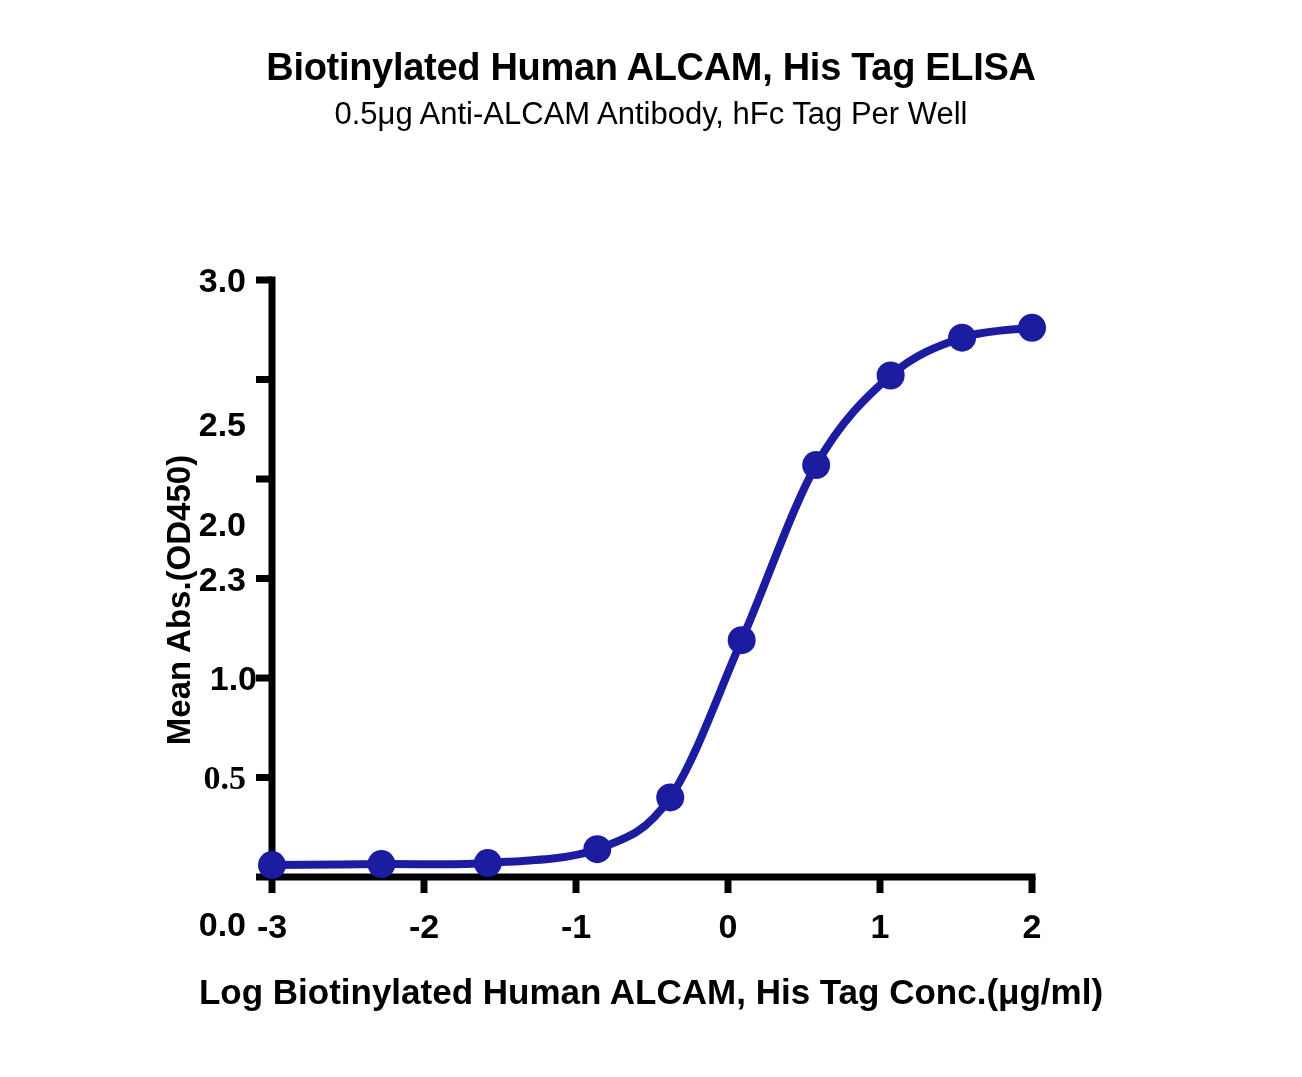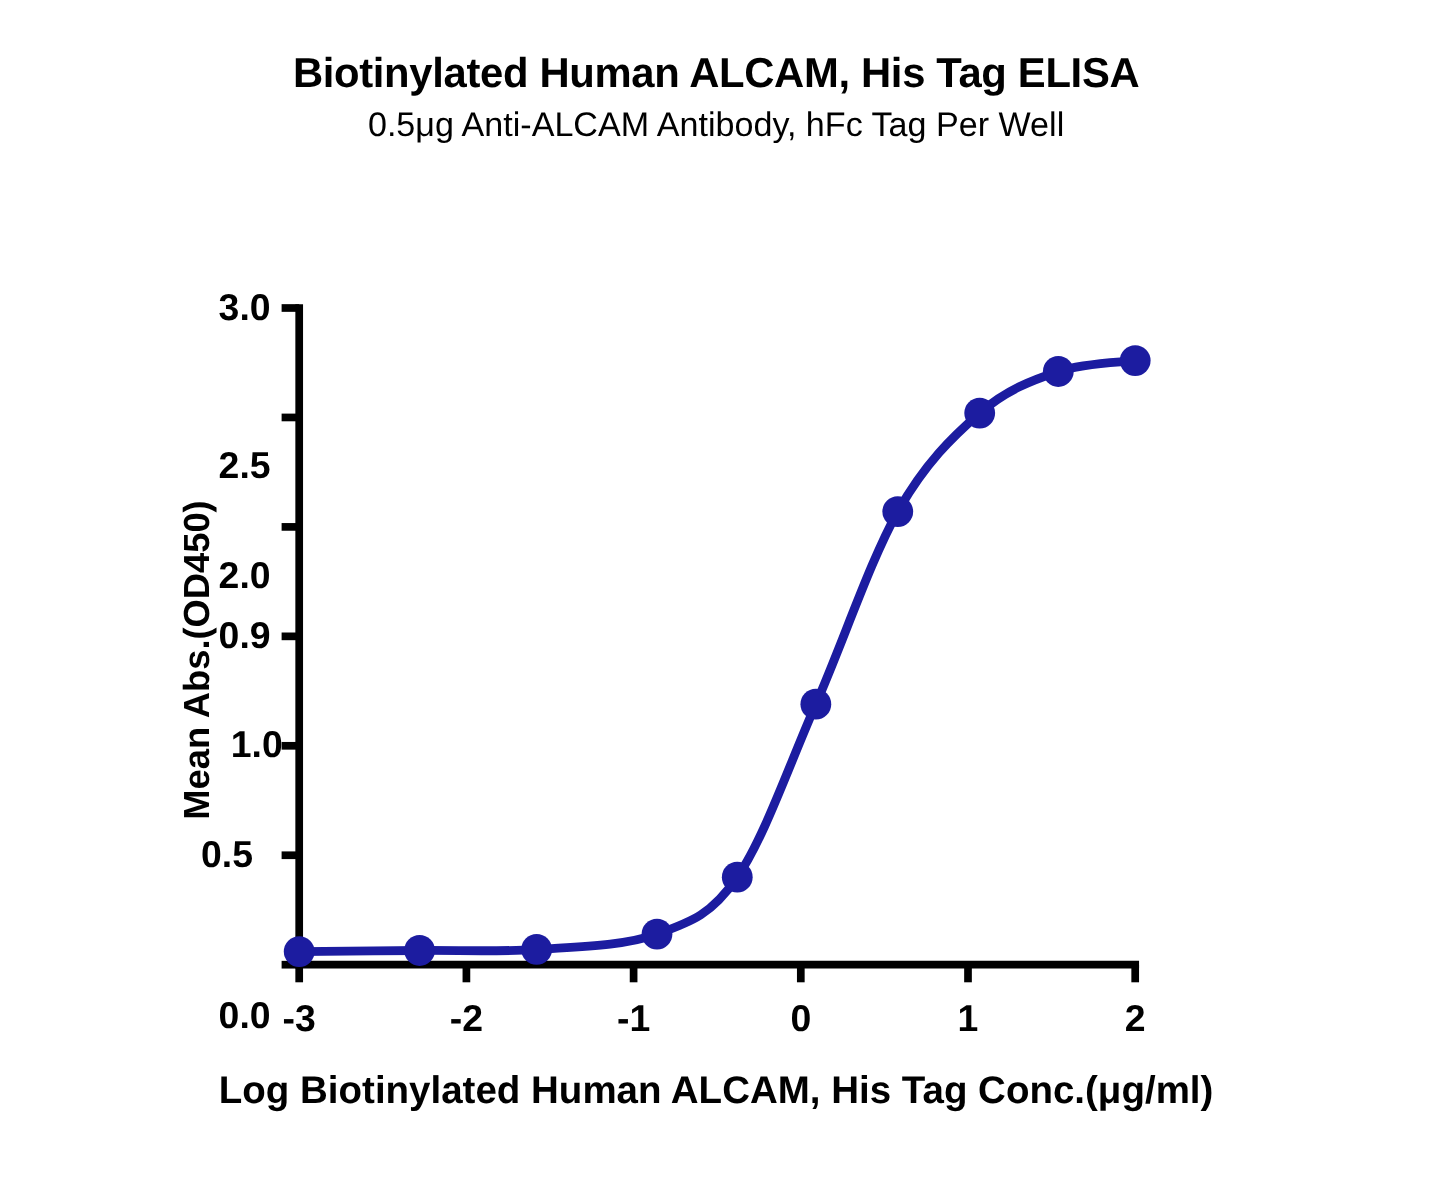--- a/index.html
+++ b/index.html
@@ -134,23 +134,23 @@
           <circle cx="741.68" cy="640.19" r="14" fill="#1c1ca0"></circle>
           <circle cx="816.16" cy="465.07" r="14" fill="#1c1ca0"></circle>
           <circle cx="890.64" cy="375.52" r="14" fill="#1c1ca0"></circle>
           <circle cx="962.08" cy="337.71" r="14" fill="#1c1ca0"></circle>
           <circle cx="1032.00" cy="327.76" r="14" fill="#1c1ca0"></circle>
         </g>
     </svg>
 
     <div id="y-tick-labels">
         <div class="tick-label y-tick-label" style="left: 246px; top: 877px; margin-top: 47px;">0.0</div>
-        <div class="tick-label y-tick-label" style="left: 230px; top: 777.5px;">0.5</div>
+        <div class="tick-label y-tick-label" style="left: 246px; top: 777.5px; font-family: Liberation Serif, serif;">0.5</div>
         <div class="tick-label y-tick-label" style="left: 257px; top: 678px;">1.0</div>
-        <div class="tick-label y-tick-label" style="left: 246px; top: 578.5px;">0.9</div>
+        <div class="tick-label y-tick-label" style="left: 246px; top: 578.5px;">2.3</div>
         <div class="tick-label y-tick-label" style="left: 246px; top: 476px; margin-top: 48px;">2.0</div>
         <div class="tick-label y-tick-label" style="left: 246px; top: 379.5px; margin-top: 44px;">2.5</div>
         <div class="tick-label y-tick-label" style="left: 246px; top: 280px;">3.0</div>
       </div>
     <div id="x-tick-labels">
         <div class="tick-label x-tick-label" style="left: 272px; top: 907px;">-3</div>
         <div class="tick-label x-tick-label" style="left: 424px; top: 907px;">-2</div>
         <div class="tick-label x-tick-label" style="left: 576px; top: 907px;">-1</div>
         <div class="tick-label x-tick-label" style="left: 728px; top: 907px;">0</div>
         <div class="tick-label x-tick-label" style="left: 880px; top: 907px;">1</div>

